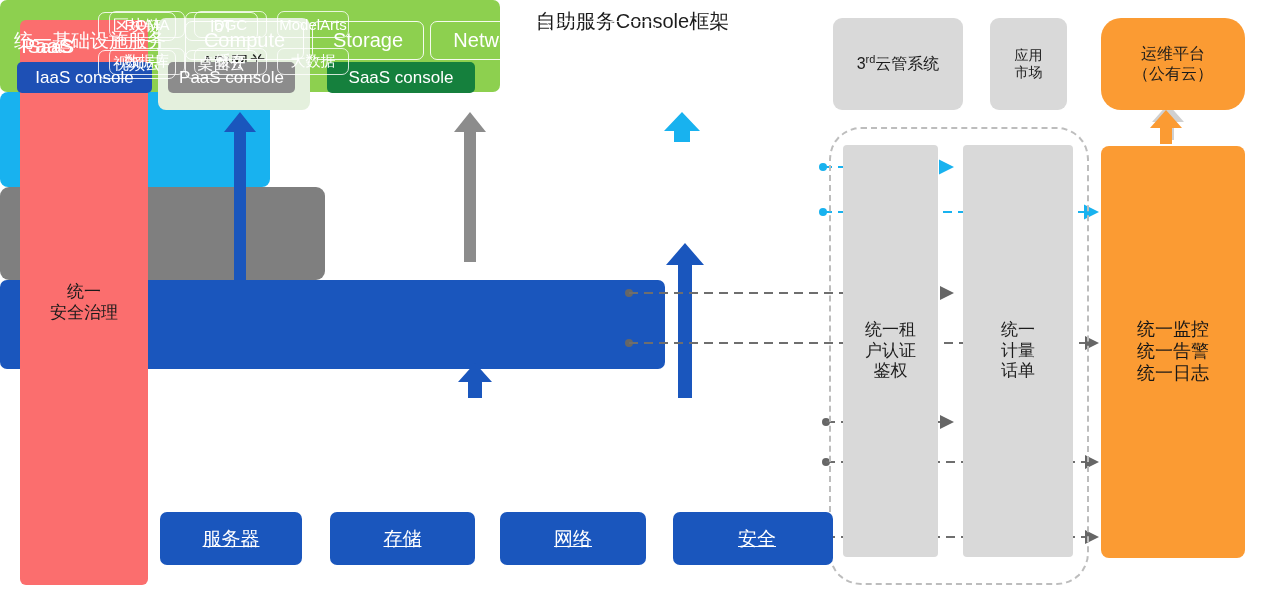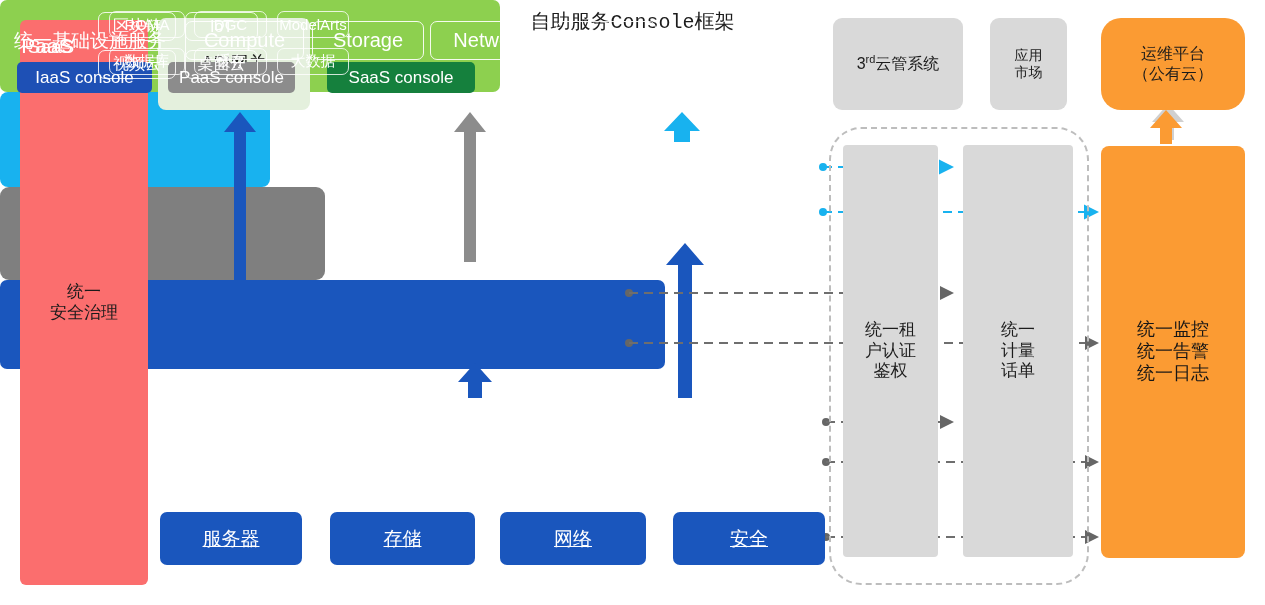--- a/index.html
+++ b/index.html
@@ -26,21 +26,21 @@
     background:#e4f0dd;border-radius:8px;color:#1d1d1d;font-size:18px;
   }
 
   
   .console-frame{
     left:322px;top:18px;width:500px;height:92px;
     background:#8dd04f;border-radius:7px;display:block;
   }
   .console-title{
     position:absolute;left:0;right:0;top:8px;text-align:center;
-    font-size:20px;color:#1c1c1c;font-family:Liberation Mono, monospace;
+    font-size:20px;color:#1c1c1c;
   }
   .console-chip{
     position:absolute;top:62px;height:31px;border-radius:5px;
     display:flex;align-items:center;justify-content:center;
     color:#ffffff;font-size:17px;box-sizing:border-box;padding:0 10px;
   }
   .chip-iaas{left:17px;width:135px;background:#1e50b5;}
   .chip-paas{left:168px;width:127px;background:#8c8c8c;}
   .chip-saas{left:327px;width:148px;background:#15803d;}
 
@@ -115,21 +115,21 @@
   
   .hw{
     position:absolute;top:512px;height:53px;
     background:#1a56bd;border-radius:7px;
     display:flex;align-items:center;justify-content:center;
     color:#ffffff;font-size:19px;text-decoration:underline;
   }
   .hw0{left:160px;width:142px;}
   .hw1{left:330px;width:145px;}
   .hw2{left:500px;width:146px;}
-  .hw3{left:673px;width:152px;}
+  .hw3{left:673px;width:152px;padding-left:8px;}
 
   
   .dash-container{
     position:absolute;left:829px;top:127px;width:260px;height:458px;
     border:2px dashed #bdbdbd;border-radius:32px;box-sizing:border-box;
   }
   .grey-col{position:absolute;background:#d9d9d9;border-radius:4px;
     display:flex;align-items:center;justify-content:center;
     color:#1c1c1c;font-size:17px;text-align:center;}
   .gc-auth{left:843px;top:145px;width:95px;height:412px;}

